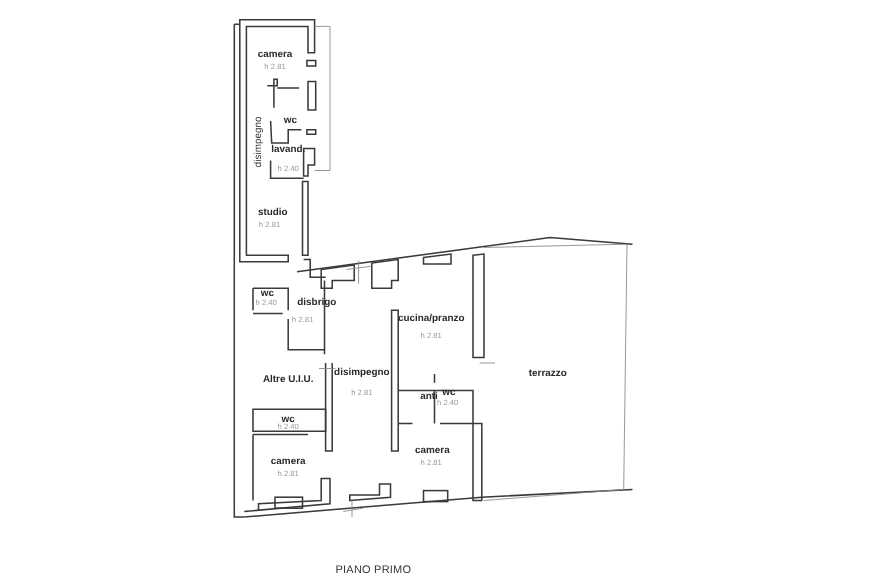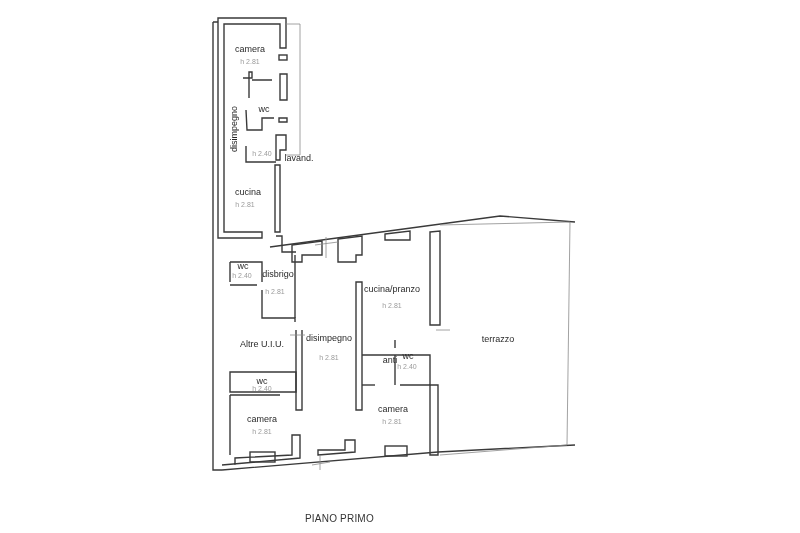--- a/index.html
+++ b/index.html
@@ -1,21 +1,21 @@
 <!DOCTYPE html>
 <html><head>
   <meta charset="utf-8">
   <style>
     html, body { margin: 0; padding: 0; background: #ffffff; }
     body { width: 800px; height: 533px; overflow: hidden; position: relative;
            font-family: "Liberation Sans", sans-serif; }
     #plan { position: absolute; left: 0; top: 0; width: 800px; height: 533px; }
     .wall { fill: none; stroke: #3a3a3a; stroke-width: 1.4; }
     .thin { fill: none; stroke: #8a8a8a; stroke-width: 0.8; }
-    .lbl { position: absolute; font-size: 9px; color: #2a2a2a; white-space: nowrap; transform: translateX(-50%); }
+    .lbl { position: absolute; font-size: 9px; color: #2a2a2a; white-space: nowrap; transform: translateX(-50%); font-weight: bold; }
     .h { position: absolute; font-size: 7px; color: #9a9a9a; white-space: nowrap; transform: translateX(-50%); }
     .vert { position: absolute; font-size: 9px; color: #2a2a2a; white-space: nowrap;
             transform: rotate(-90deg); transform-origin: left top; }
     .title { position: absolute; left: 305px; top: 513px; font-size: 10px; color: #333; letter-spacing: 0.2px; }
   </style>
 </head>
 <body>
 
 <svg id="plan" viewBox="0 0 800 533">
 
@@ -65,27 +65,27 @@
     <path class="thin" d="M320 455 L320 470 M312 465 L330 462"></path>
     <path class="thin" d="M436 330 L450 330"></path>
     <path class="thin" d="M290 335 L305 335"></path>
   </g>
 </svg>
 
 <div class="lbl" style="left:250px;top:44px;">camera</div>
 <div class="h" style="left:250px;top:58px;">h 2.81</div>
 <div class="lbl" style="left:264px;top:104px;">wc</div>
 <div class="vert" style="left:229px;top:152px;">disimpegno</div>
-<div class="lbl" style="left:262px;top:153px;margin-left:37px;">lavand.</div>
+<div class="lbl" style="left:262px;top:130px;">lavand.</div>
 <div class="h" style="left:262px;top:150px;">h 2.40</div>
-<div class="lbl" style="left:248px;top:187px;">cucina</div>
+<div class="lbl" style="left:248px;top:187px;">studio</div>
 <div class="h" style="left:245px;top:201px;">h 2.81</div>
 <div class="lbl" style="left:243px;top:261px;">wc</div>
 <div class="h" style="left:242px;top:272px;">h 2.40</div>
-<div class="lbl" style="left:278px;top:269px;">disbrigo</div>
+<div class="lbl" style="left:288px;top:269px;">disbrigo</div>
 <div class="h" style="left:275px;top:288px;">h 2.81</div>
 <div class="lbl" style="left:262px;top:339px;text-align:center;">Altre U.I.U.</div>
 <div class="lbl" style="left:329px;top:333px;">disimpegno</div>
 <div class="h" style="left:329px;top:354px;">h 2.81</div>
 <div class="lbl" style="left:262px;top:376px;">wc</div>
 <div class="h" style="left:262px;top:385px;">h 2.40</div>
 <div class="lbl" style="left:262px;top:414px;">camera</div>
 <div class="h" style="left:262px;top:428px;">h 2.81</div>
 <div class="lbl" style="left:392px;top:284px;">cucina/pranzo</div>
 <div class="h" style="left:392px;top:302px;">h 2.81</div>

